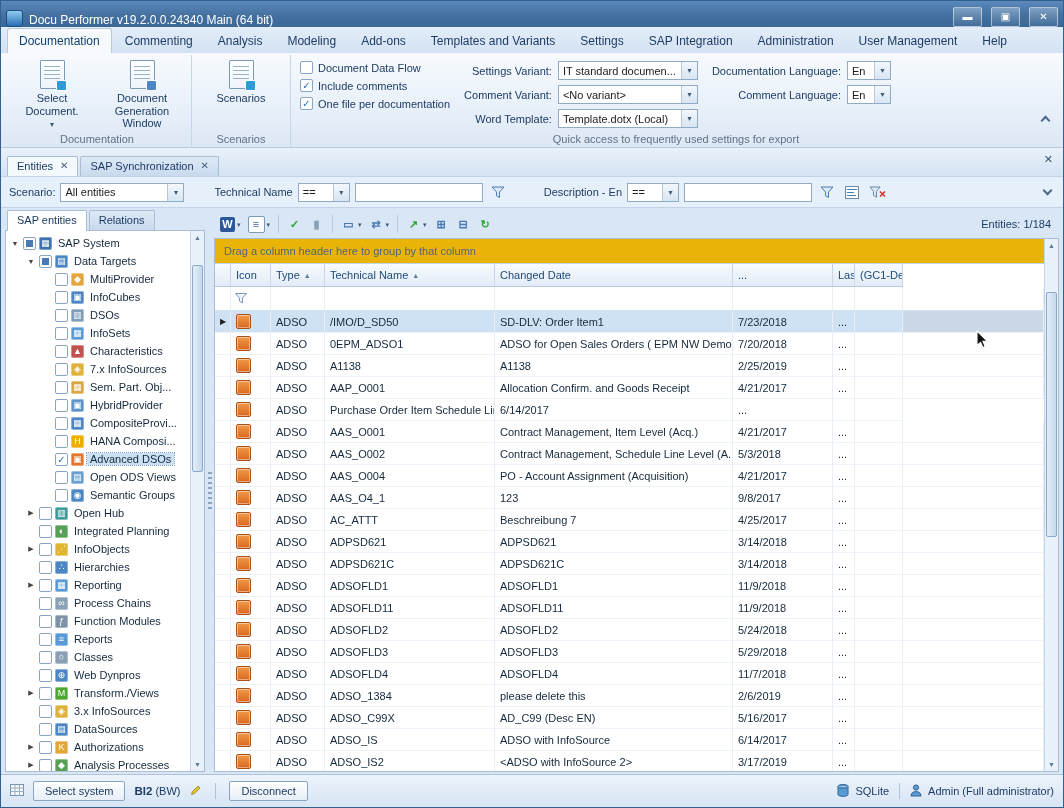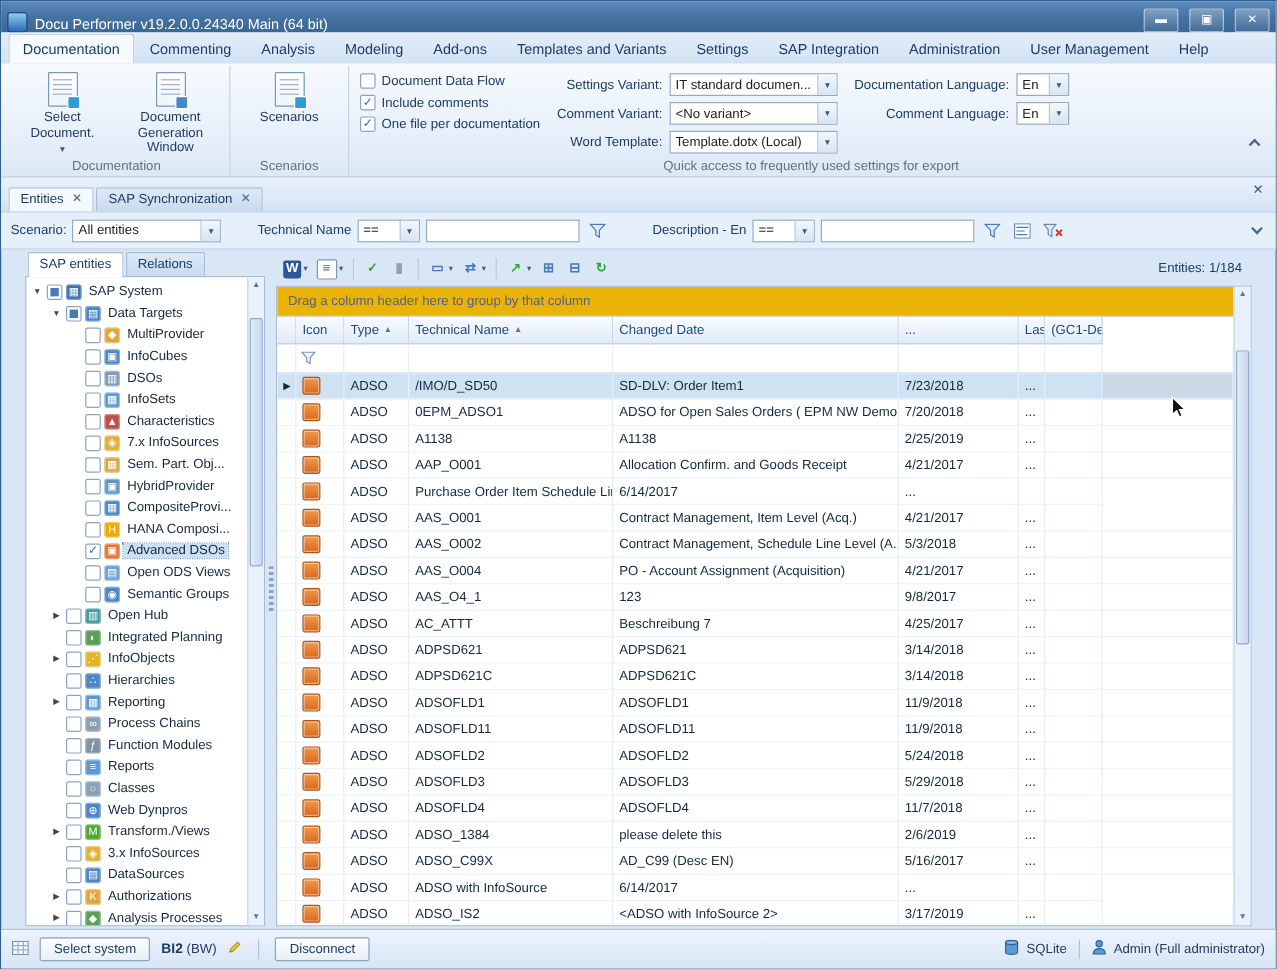--- a/index.html
+++ b/index.html
@@ -43,21 +43,21 @@
   .dtab.active{background:#f4f9fd;}
   .dtab .x{font-size:10px;color:#4a617c;line-height:1;}
   .stripx{position:absolute;right:10px;top:6px;font-size:11px;color:#33557a;line-height:1;}
   
   .filterbar{flex:0 0 30px;background:#e6f0fa;border-bottom:1px solid #c2d3e8;display:flex;align-items:center;padding:0 8px;gap:5px;font-size:11px;color:#1e3c64;}
   .fb-input{height:19px;border:1px solid #93aac4;background:#fff;width:128px;box-sizing:border-box;font:inherit;padding:0 3px;}
   .fbtn{display:flex;align-items:center;justify-content:center;width:20px;height:20px;border-radius:2px;}
   .fb-chev{margin-left:auto;width:14px;height:14px;position:relative;}
   .fb-chev::before{content:"";position:absolute;left:3px;top:2px;width:5px;height:5px;border-left:2px solid #4a6a8c;border-bottom:2px solid #4a6a8c;transform:rotate(-45deg);}
   
-  .main{flex:1;display:flex;padding:2px 20px;min-height:0;}
+  .main{flex:1;display:flex;padding:2px 4px;min-height:0;}
   .leftpanel{flex:0 0 200px;width:200px;display:flex;flex-direction:column;min-height:0;}
   .ltabs{display:flex;gap:2px;padding-left:2px;}
   .ltab{padding:3px 9px 4px;font-size:11px;border:1px solid #a9bdd4;border-bottom:none;background:linear-gradient(#dde9f6,#c9daee);color:#1e3c64;border-radius:2px 2px 0 0;position:relative;}
   .ltab.active{background:#fff;z-index:2;margin-bottom:-1px;}
   .treewrap{flex:1;display:flex;border:1px solid #a9bdd4;background:#fff;min-height:0;}
   .tree{flex:1;overflow:hidden;padding-top:3px;min-width:0;}
   .trow{height:18px;display:flex;align-items:center;gap:3px;font-size:11px;color:#15293c;white-space:nowrap;}
   .texp{width:10px;flex:0 0 10px;font-size:7px;color:#444;text-align:center;}
   .ticon{width:13px;height:13px;flex:0 0 13px;border-radius:2px;font-size:9px;line-height:13px;color:#fff;text-align:center;box-shadow:inset 0 0 0 1px rgba(255,255,255,.35);}
   .tlabel{padding:1px 3px;overflow:hidden;text-overflow:ellipsis;}
@@ -808,20 +808,21 @@
                 <div class="gc c-dots">...</div>
                 <div class="gc c-last"></div>
                 <div class="gc c-status"></div>
               </div>
               <div class="grow">
                 <div class="gc c-ind"></div>
                 <div class="gc c-icon">
                   <span class="adsoico"></span>
                 </div>
                 <div class="gc c-type">ADSO</div>
+                <div class="gc c-tech">ADSO_IS</div>
                 <div class="gc c-desc">ADSO with InfoSource</div>
                 <div class="gc c-date">6/14/2017</div>
                 <div class="gc c-dots">...</div>
                 <div class="gc c-last"></div>
                 <div class="gc c-status"></div>
               </div>
               <div class="grow">
                 <div class="gc c-ind"></div>
                 <div class="gc c-icon">
                   <span class="adsoico"></span>

